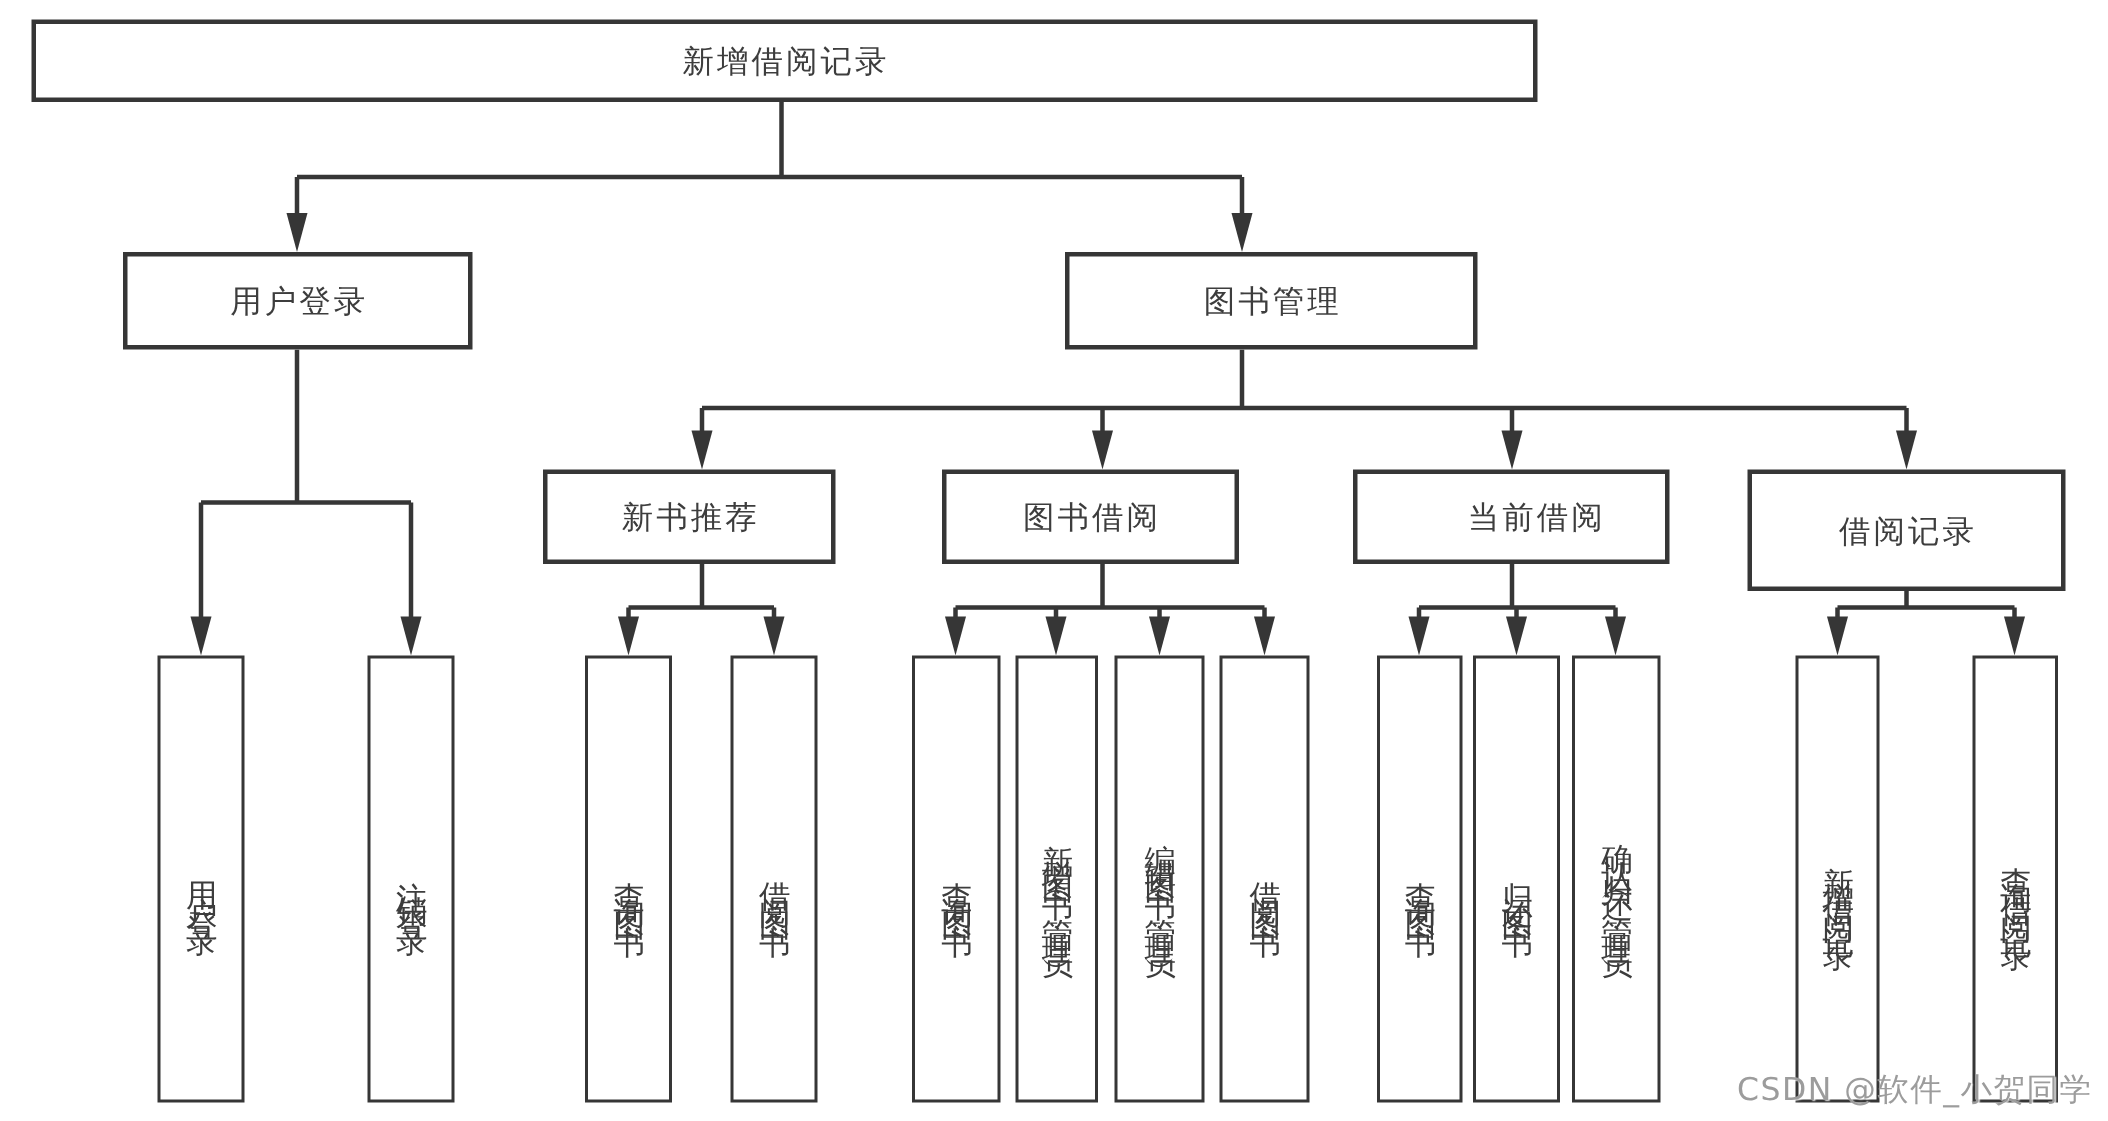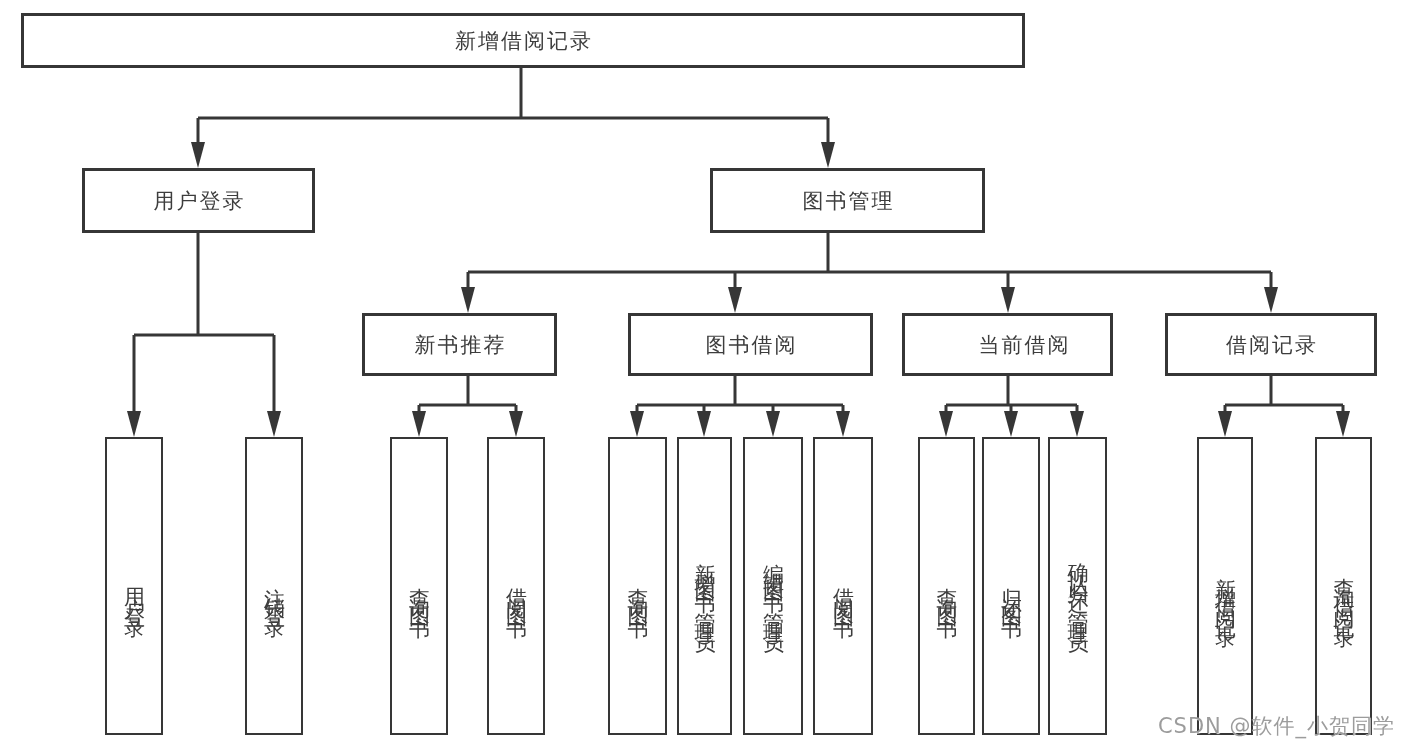--- a/index.html
+++ b/index.html
@@ -54,23 +54,23 @@
     color: #3d3d3d;
     white-space: nowrap;
   }
   
   .n-root { left: 21px;  top: 13px;  width: 1004px; height: 55px; }
   
   .n-l2a  { left: 82px;  top: 168px; width: 233px; height: 65px; }
   .n-l2b  { left: 710px; top: 168px; width: 275px; height: 65px; }
   
   .n-l3a  { left: 362px;  top: 313px; width: 195px; height: 63px; }
-  .n-l3b  { left: 628px;  top: 313px; width: 245px; height: 63px; }
+  .n-l3b  { left: 628px;  top: 313px; width: 198px; height: 63px; }
   .n-l3c  { left: 902px;  top: 313px; width: 211px; height: 63px; padding-left: 32px; }
-  .n-l3d  { left: 1165px; top: 313px; width: 212px; height: 63px; }
+  .n-l3d  { left: 1165px; top: 313px; width: 212px; height: 81px; }
   
   .leaf0  { left: 105px;  width: 58px; }
   .leaf1  { left: 245px;  width: 58px; }
   .leaf2  { left: 390px;  width: 58px; }
   .leaf3  { left: 487px;  width: 58px; }
   .leaf4  { left: 608px;  width: 59px; }
   .leaf5  { left: 677px;  width: 55px; }
   .leaf6  { left: 743px;  width: 60px; }
   .leaf7  { left: 813px;  width: 60px; }
   .leaf8  { left: 918px;  width: 57px; }

